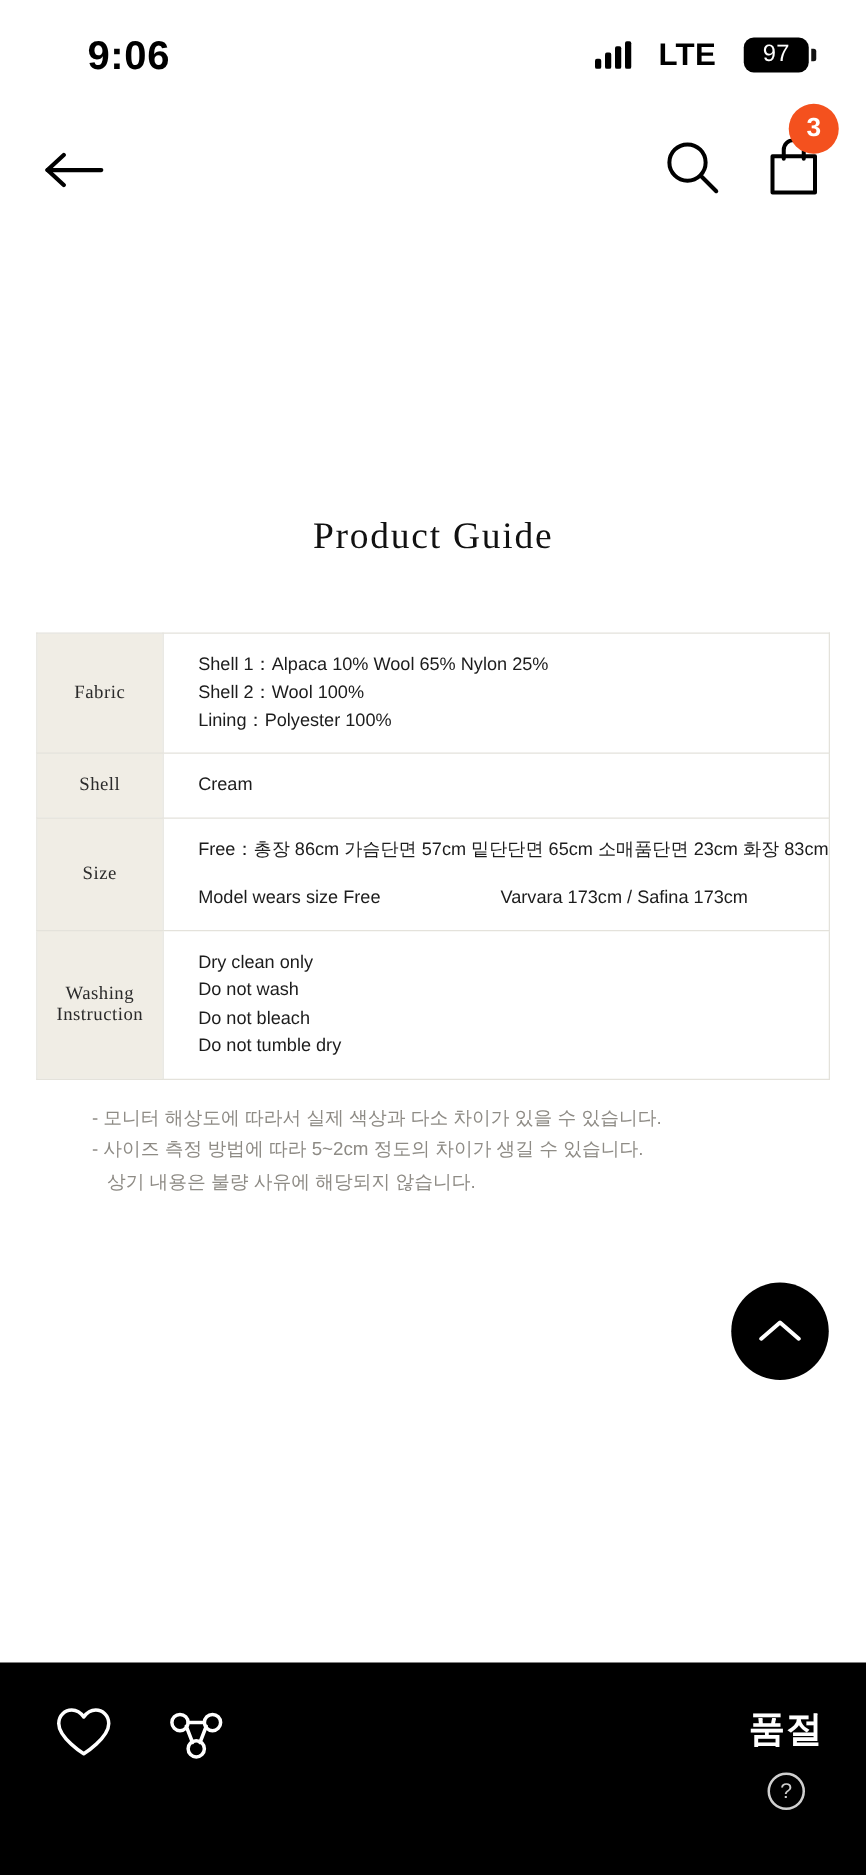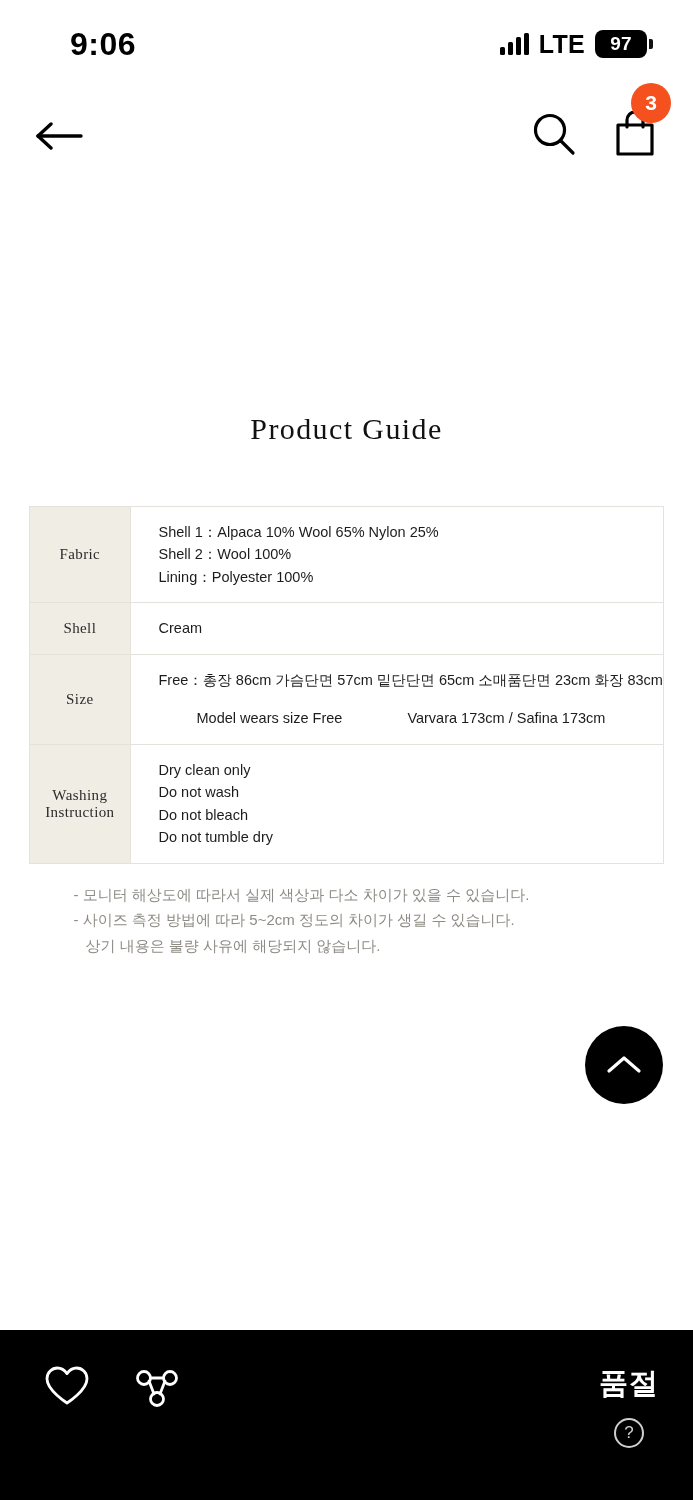--- a/index.html
+++ b/index.html
@@ -29,21 +29,21 @@
   }
   .status-time {
     font-size: 32px;
     font-weight: 700;
     letter-spacing: 0.5px;
     color: #000;
   }
   .status-right {
     display: flex;
     align-items: center;
-    gap: 10px;
+    gap: 22px;
   }
   .signal-bars {
     display: flex;
     align-items: flex-end;
     gap: 3px;
     height: 22px;
   }
   .signal-bars i {
     display: block;
     width: 5px;
@@ -65,21 +65,21 @@
     width: 52px; height: 28px;
     background: #000;
     border-radius: 8px;
     display: flex;
     align-items: center;
     justify-content: center;
   }
   .battery span {
     color: #fff;
     font-size: 19px;
-    font-weight: 700;
+    font-weight: 400;
     letter-spacing: 0.3px;
   }
   .battery::after {
     content: "";
     position: absolute;
     right: -6px;
     top: 9px;
     width: 4px; height: 10px;
     background: #111;
     border-radius: 0 2px 2px 0;
@@ -163,21 +163,21 @@
     padding: 14px 15px;
   }
   .guide-table td.value {
     padding: 14px 0 14px 28px;
     font-size: 14.5px;
     line-height: 1.55;
     color: #1c1c1c;
   }
   .guide-table td.value .row { white-space: nowrap; }
   .guide-table td.value .spacer { height: 16px; }
-  .model-row { display: flex; gap: 65px; margin-left: 38px; }
+  .model-row { display: flex; gap: 96px; }
 
   .notes {
     width: 546px;
     margin: 18px auto 0;
     font-size: 15px;
     line-height: 1.72;
     color: #8e8b85;
   }
   .notes .indent { padding-left: 12px; }
 

